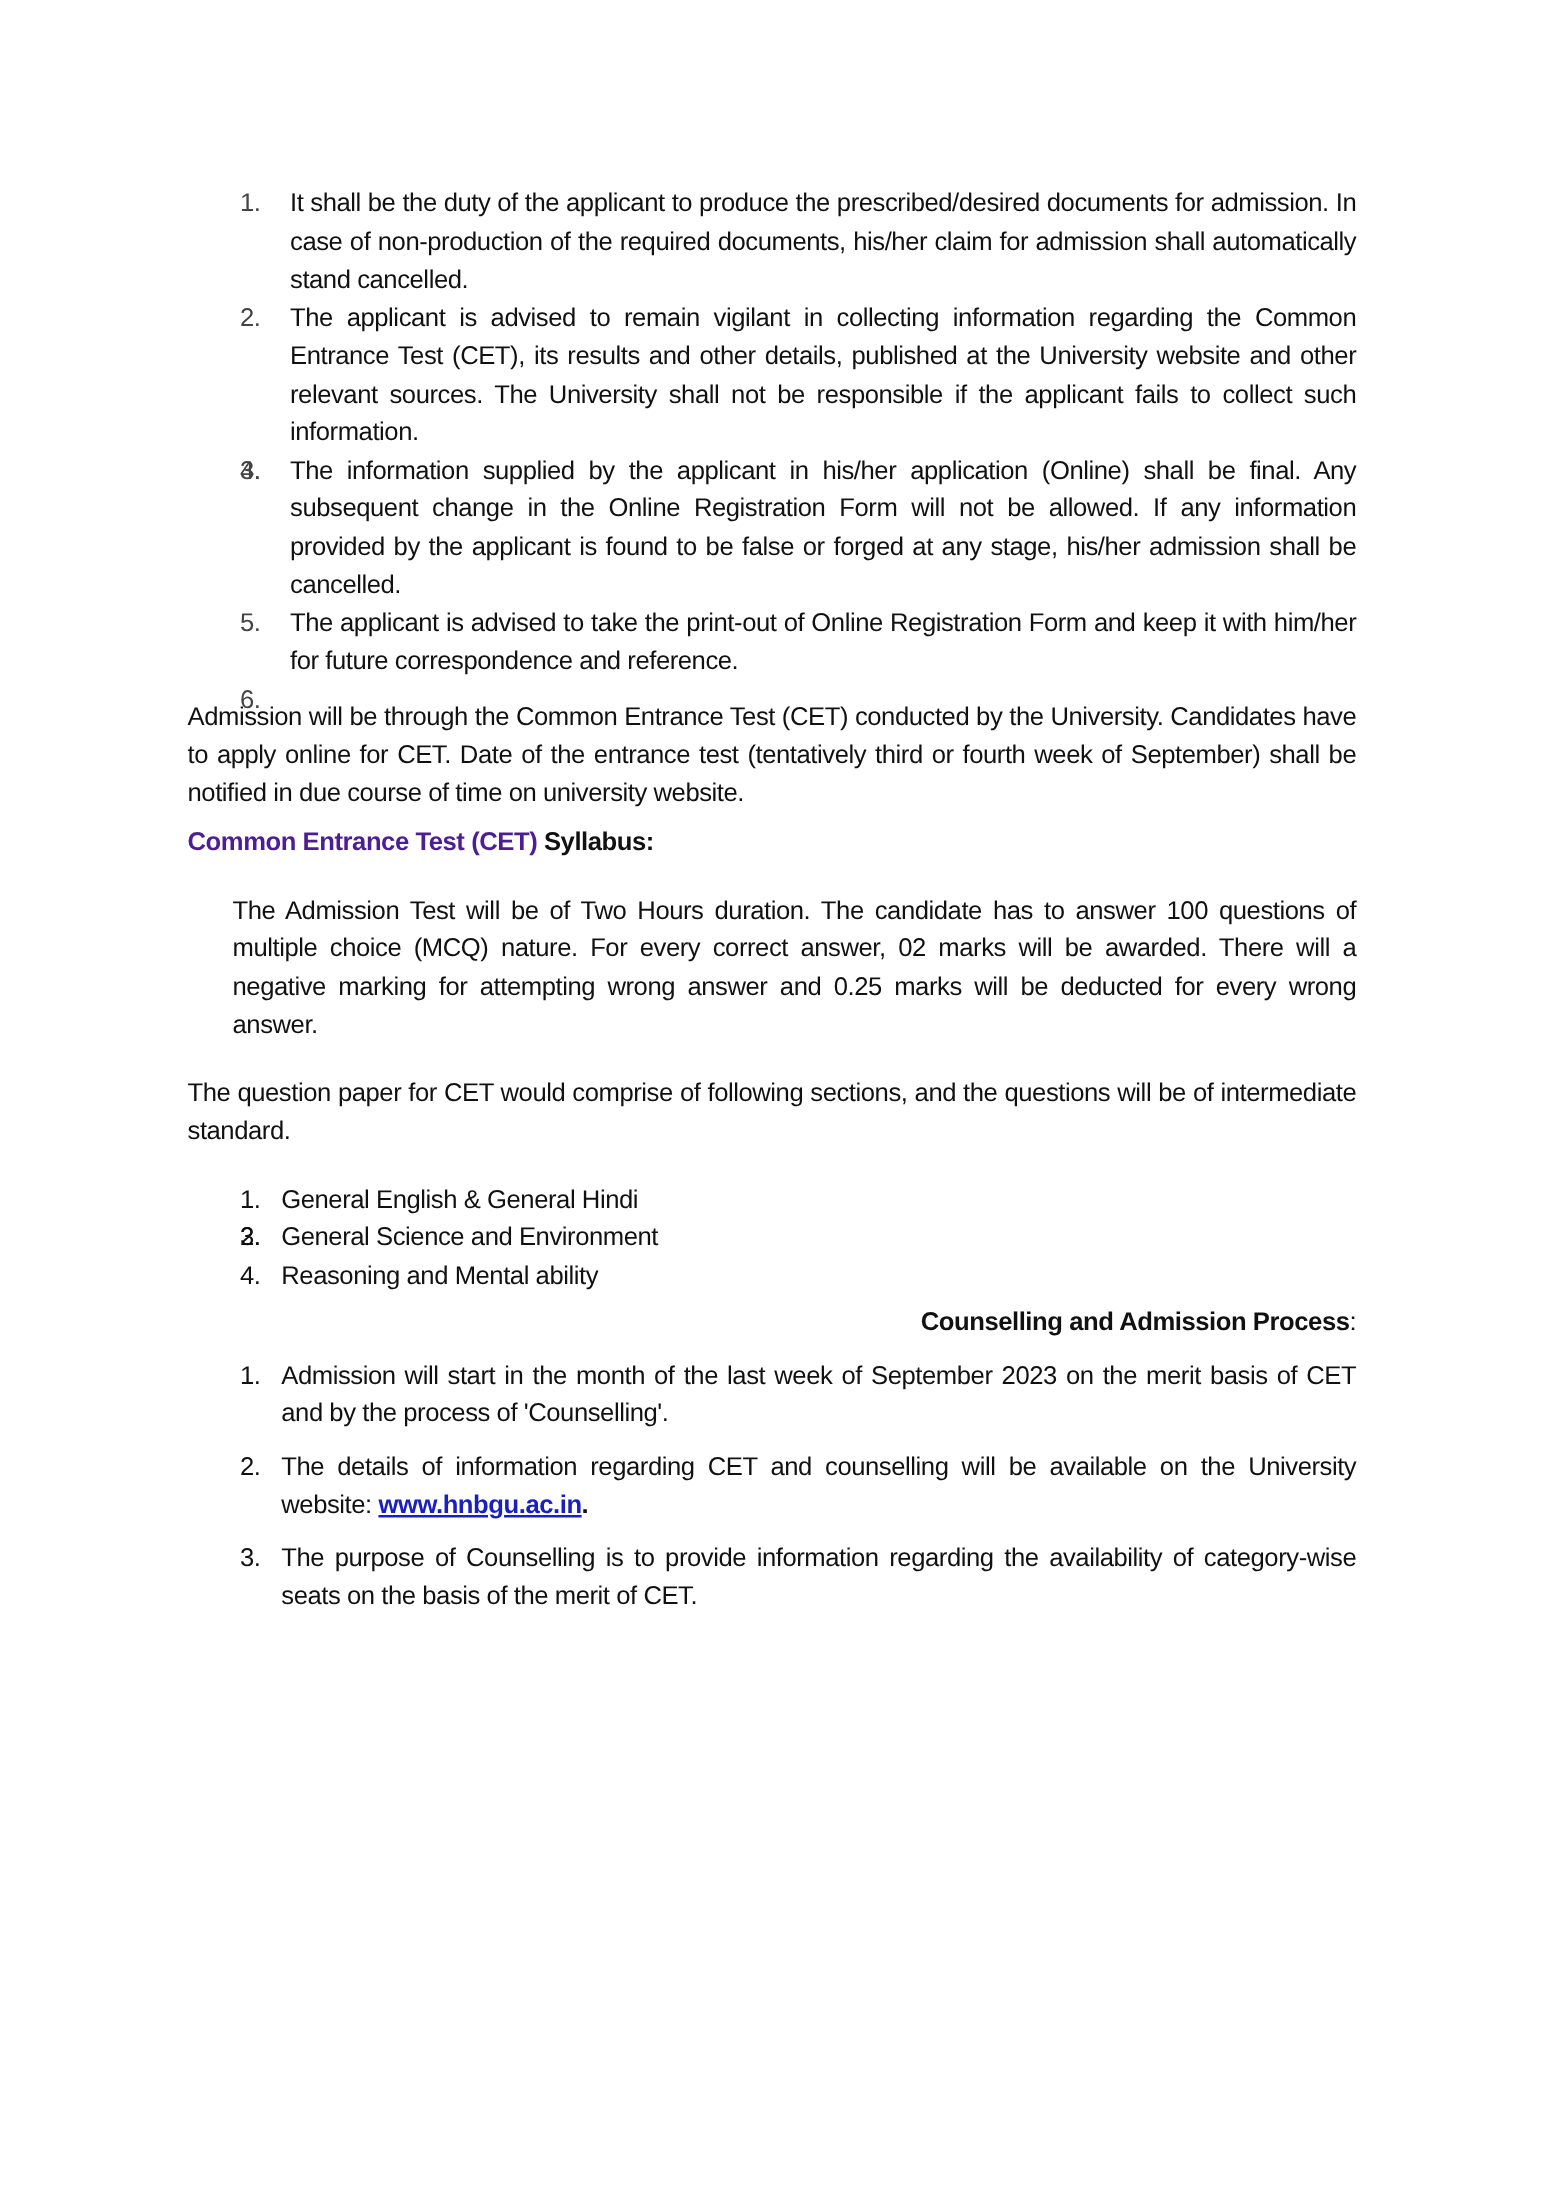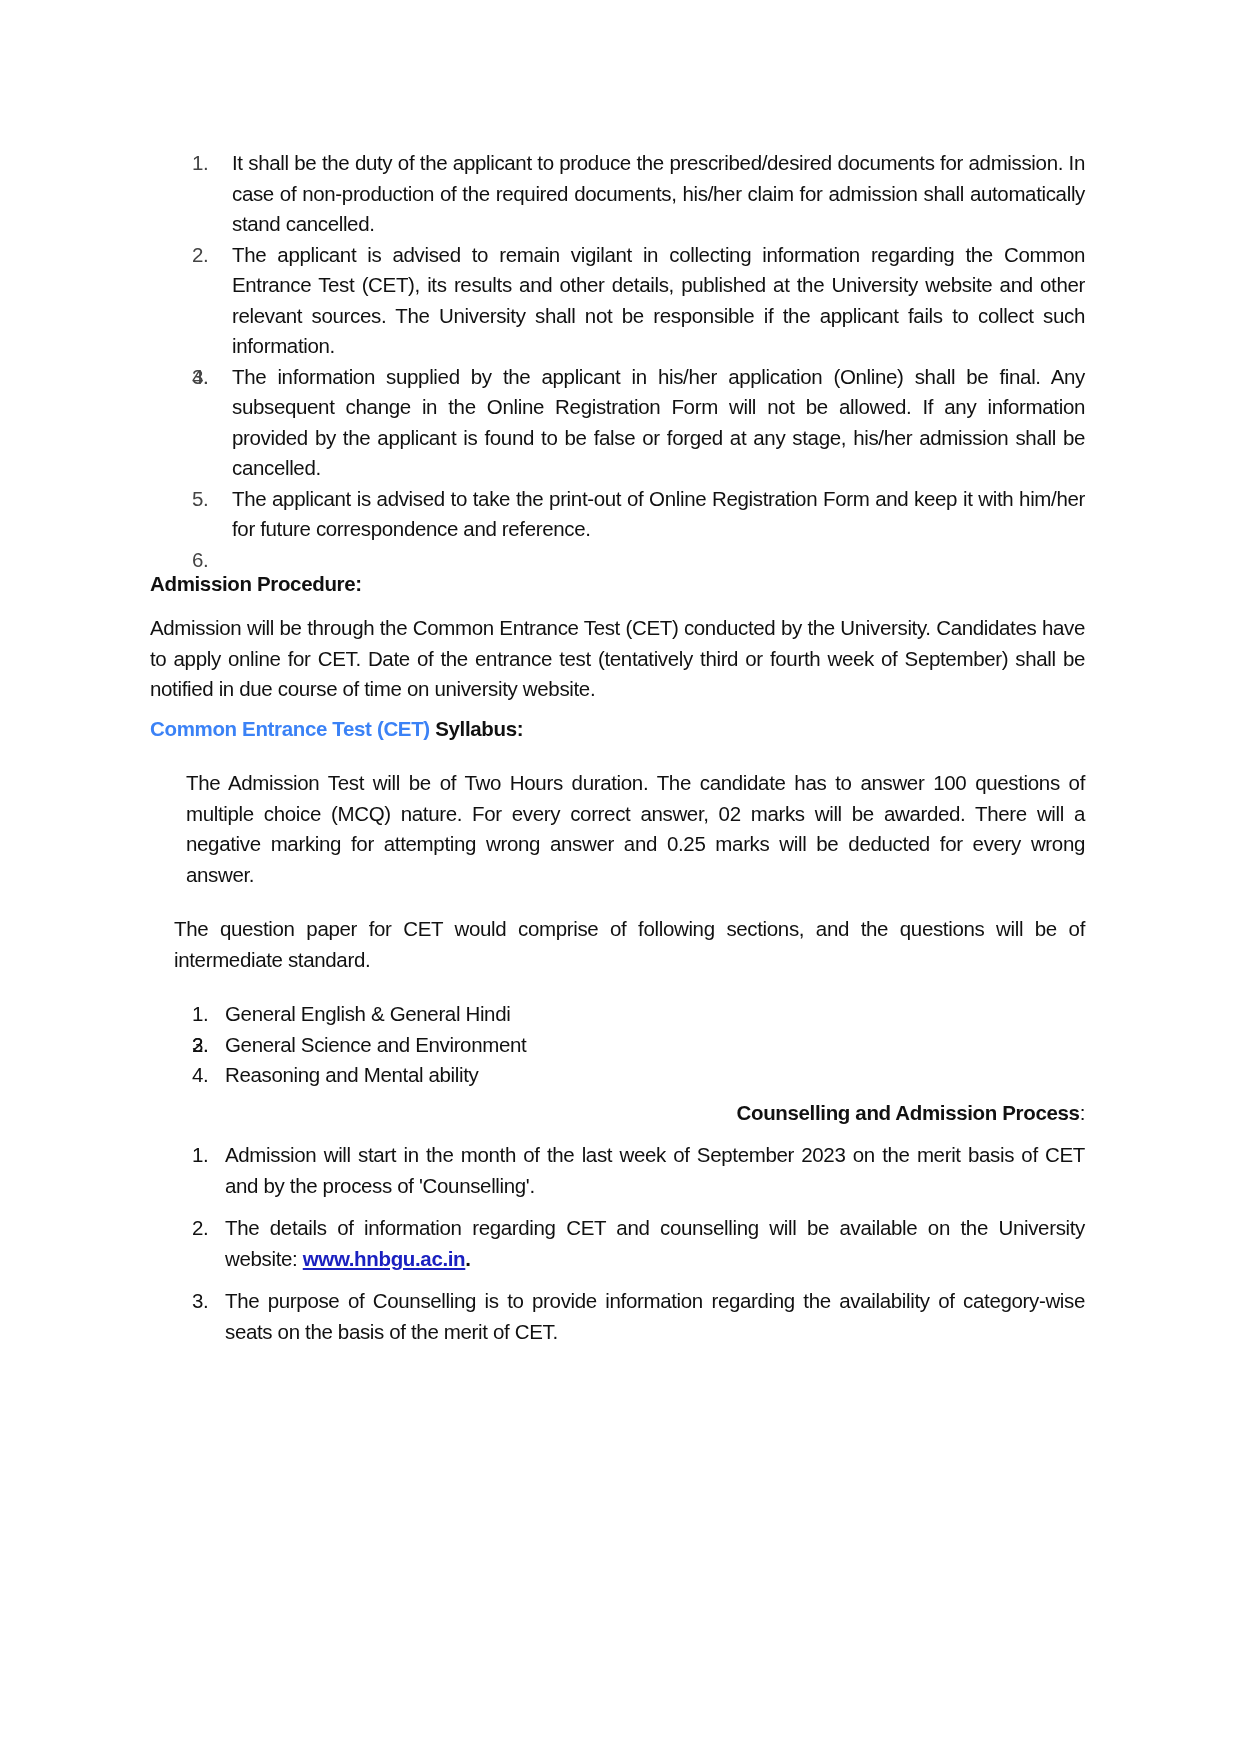--- a/index.html
+++ b/index.html
@@ -9,45 +9,44 @@
           font-size: 20.5px; line-height: 30.5px; letter-spacing: -0.35px; }
   .justify { text-align: justify; }
   ol { margin: 0; padding: 0; list-style: none; }
   .list1 li { position: relative; padding-left: 82px; text-align: justify; }
   .list1 li .num { position: absolute; left: 42px; color: #444; }
   .list2 li { position: relative; padding-left: 75px; }
   .list2 li .num { position: absolute; left: 42px; }
   .list3 li { position: relative; padding-left: 75px; text-align: justify; margin-bottom: 12px; }
   .list3 li .num { position: absolute; left: 42px; }
   .heading { font-weight: bold; }
-  .gray-bold { font-weight: bold; color: #3b82f6; }
+  .gray-bold { font-weight: bold; color: #4c1d95; }
   a.link { color: #1a20c0; font-weight: bold; text-decoration: underline; margin-top: 36px; }
   p { margin: 0; }
 </style>
 </head>
 <body>
 
 <div class="page">
 
   <ol class="list1">
     <li><span class="num">1.</span><span>It shall be the duty of the applicant to produce the prescribed/desired documents for admission. In case of non-production of the required documents, his/her claim for admission shall automatically stand cancelled.</span></li>
     <li><span class="num">2.</span><span>The applicant is advised to remain vigilant in collecting information regarding the Common Entrance Test (CET), its results and other details, published at the University website and other relevant sources. The University shall not be responsible if the applicant fails to collect such information.</span></li>
     <li><span class="num">3.</span></li>
     <li><span class="num">4.</span><span>The information supplied by the applicant in his/her application (Online) shall be final. Any subsequent change in the Online Registration Form will not be allowed. If any information provided by the applicant is found to be false or forged at any stage, his/her admission shall be cancelled.</span></li>
     <li><span class="num">5.</span><span>The applicant is advised to take the print-out of Online Registration Form and keep it with him/her for future correspondence and reference.</span></li>
     <li><span class="num">6.</span></li>
   </ol>
 
-  <p class="heading" style="margin-top:24px;">Admission Procedure:</p>
   <p class="justify" style="margin-top:14px;">Admission will be through the Common Entrance Test (CET) conducted by the University. Candidates have to apply online for CET. Date of the entrance test (tentatively third or fourth week of September) shall be notified in due course of time on university website.</p>
 
   <p style="margin-top:9px;"><span class="gray-bold">Common Entrance Test (CET) </span><span class="heading">Syllabus:</span></p>
 
   <p class="justify" style="margin-top:24px;margin-left:36px;">The Admission Test will be of Two Hours duration. The candidate has to answer 100 questions of multiple choice (MCQ) nature. For every correct answer, 02 marks will be awarded. There will a negative marking for attempting wrong answer and 0.25 marks will be deducted for every wrong answer.</p>
-  <p class="justify" style="margin-top:24px;margin-left:24px;">The question paper for CET would comprise of following sections, and the questions will be of intermediate standard.</p>
+  <p class="justify" style="margin-top:24px;">The question paper for CET would comprise of following sections, and the questions will be of intermediate standard.</p>
 
   <ol class="list2" style="margin-top:24px;">
     <li><span class="num">1.</span><span>General English &amp; General Hindi</span></li>
     <li><span class="num">2.</span></li>
     <li><span class="num">3.</span><span>General Science and Environment</span></li>
     <li><span class="num">4.</span><span>Reasoning and Mental ability</span></li>
   </ol>
 
   <p style="margin-top:7px;text-align:right;"><span class="heading">Counselling and Admission Process</span><span>:</span></p>
 

